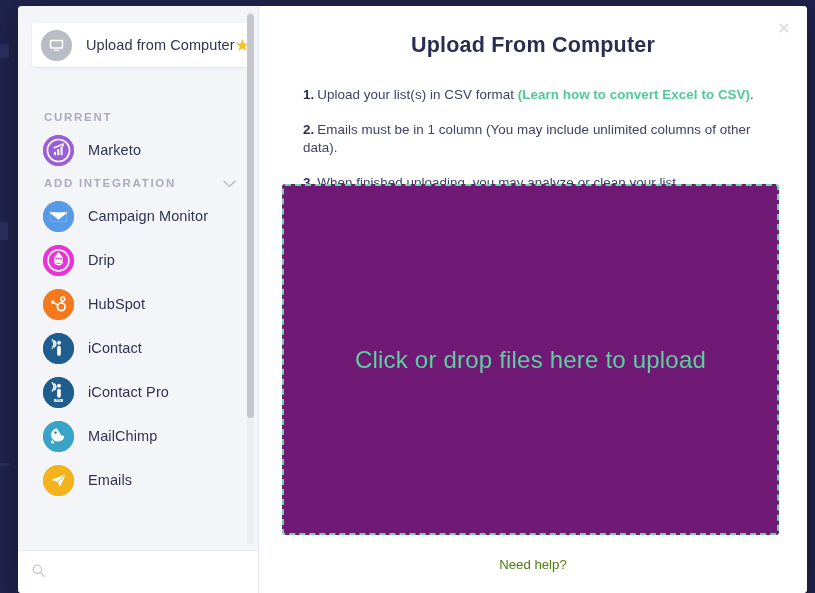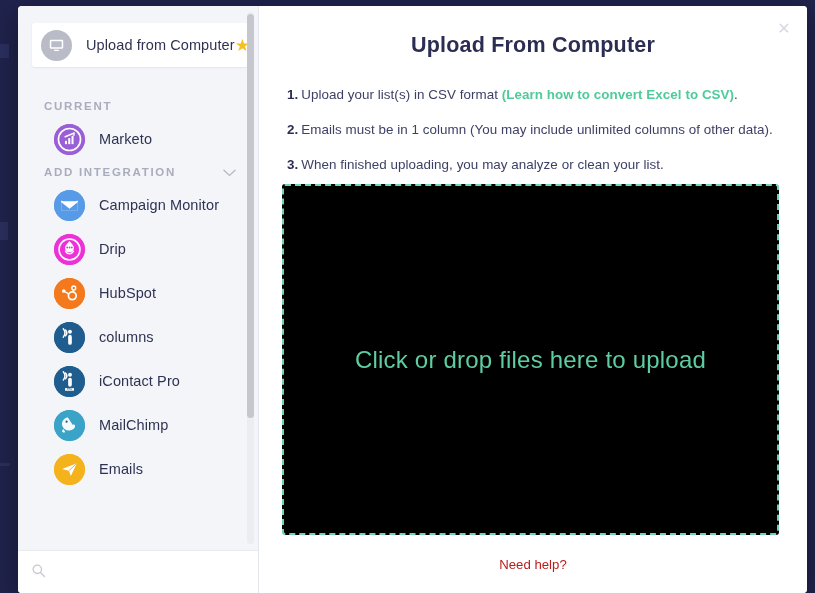--- a/index.html
+++ b/index.html
@@ -81,28 +81,28 @@
     align-items: center;
     justify-content: space-between;
     height: 22px;
   }
   .sec-label .chev {
     margin-right: 22px;
     color: #b5b8c8;
     font-size: 13px;
     line-height: 1;
   }
-  #sec-current { margin-top: 28px; }
+  #sec-current { margin-top: 39px; }
   #sec-add { }
 
   .nav-item {
     display: flex;
     align-items: center;
     height: 44px;
-    padding-left: 36px;
+    padding-left: 25px;
     cursor: pointer;
   }
 
   .nav-label {
     font-size: 14.5px;
     color: #2f3353;
     margin-left: 14px;
     letter-spacing: .1px;
     white-space: nowrap;
   }
@@ -195,61 +195,61 @@
   #panel-title {
     text-align: center;
     font-size: 21.5px;
     color: #2b2e52;
     font-weight: 700;
     letter-spacing: .2px;
     padding-top: 27px;
   }
 
   #steps {
-    margin: 28px 0 0 2px;
+    margin: 28px 0 0 18px;
   }
   .step {
     font-size: 13.4px;
     color: #3d4166;
     line-height: 1.35;
     margin-bottom: 17px;
     letter-spacing: .05px;
   }
   .step .num { font-weight: 700; color: #2b2e52; margin-right: 3px; }
   .step .lnk { color: #4fcb9a; font-weight: 700; cursor: pointer; }
 
   #dropzone {
     position: absolute;
     left: 23px;
     top: 178px;
     width: 497px;
     height: 351px;
     border: 2px dashed #6fd3ac;
     border-radius: 3px;
-    background: #000000;
+    background: #701a75;
     display: flex;
     align-items: center;
     justify-content: center;
     cursor: pointer;
   }
   #dropzone-text {
     font-size: 24px;
     color: #5fcda2;
     letter-spacing: .2px;
     font-weight: 400;
   }
 
   #need-help {
     position: absolute;
     left: 0;
     right: 0;
     top: 551px;
     text-align: center;
     font-size: 13.2px;
-    color: #b91c1c;
+    color: #4d7c0f;
     cursor: pointer;
   }
 </style>
 </head>
 <body>
 
 <div id="backdrop">
   <div class="bd-stripe" style="left:0;top:44px;width:9px;height:14px;"></div>
   <div class="bd-stripe" style="left:0;top:222px;width:8px;height:18px;"></div>
   <div class="bd-stripe" style="left:0;top:463px;width:10px;height:3px;"></div>
@@ -344,21 +344,21 @@
       <div class="nav-item">
         <span class="avatar" style="background:#1f5d8f;">
           <svg width="31" height="31" viewBox="0 0 32 32" aria-hidden="true">
             <circle cx="16" cy="16" r="16" fill="#1f5d8f"></circle>
             <rect x="14.6" y="13.2" width="3.8" height="10.4" rx="1.9" fill="#ffffff"></rect>
             <circle cx="16.5" cy="10.1" r="2.0" fill="#ffffff"></circle>
             <path d="M11.9 8.3 a4.4 4.4 0 0 1 0 6.0" fill="none" stroke="#ffffff" stroke-width="1.5" stroke-linecap="round"></path>
             <path d="M9.6 7.0 a6.9 6.9 0 0 1 0 8.6" fill="none" stroke="#ffffff" stroke-width="1.5" stroke-linecap="round"></path>
           </svg>
         </span>
-        <span class="nav-label">columns</span>
+        <span class="nav-label">iContact</span>
       </div>
 
       <div class="nav-item">
         <span class="avatar" style="background:#1f5d8f;">
           <svg width="31" height="31" viewBox="0 0 32 32" aria-hidden="true">
             <circle cx="16" cy="16" r="16" fill="#1f5d8f"></circle>
             <rect x="14.6" y="12.0" width="3.8" height="9.3" rx="1.9" fill="#ffffff"></rect>
             <circle cx="16.5" cy="9.0" r="2.0" fill="#ffffff"></circle>
             <path d="M11.9 7.2 a4.4 4.4 0 0 1 0 6.0" fill="none" stroke="#ffffff" stroke-width="1.5" stroke-linecap="round"></path>
             <path d="M9.6 5.9 a6.9 6.9 0 0 1 0 8.6" fill="none" stroke="#ffffff" stroke-width="1.5" stroke-linecap="round"></path>

